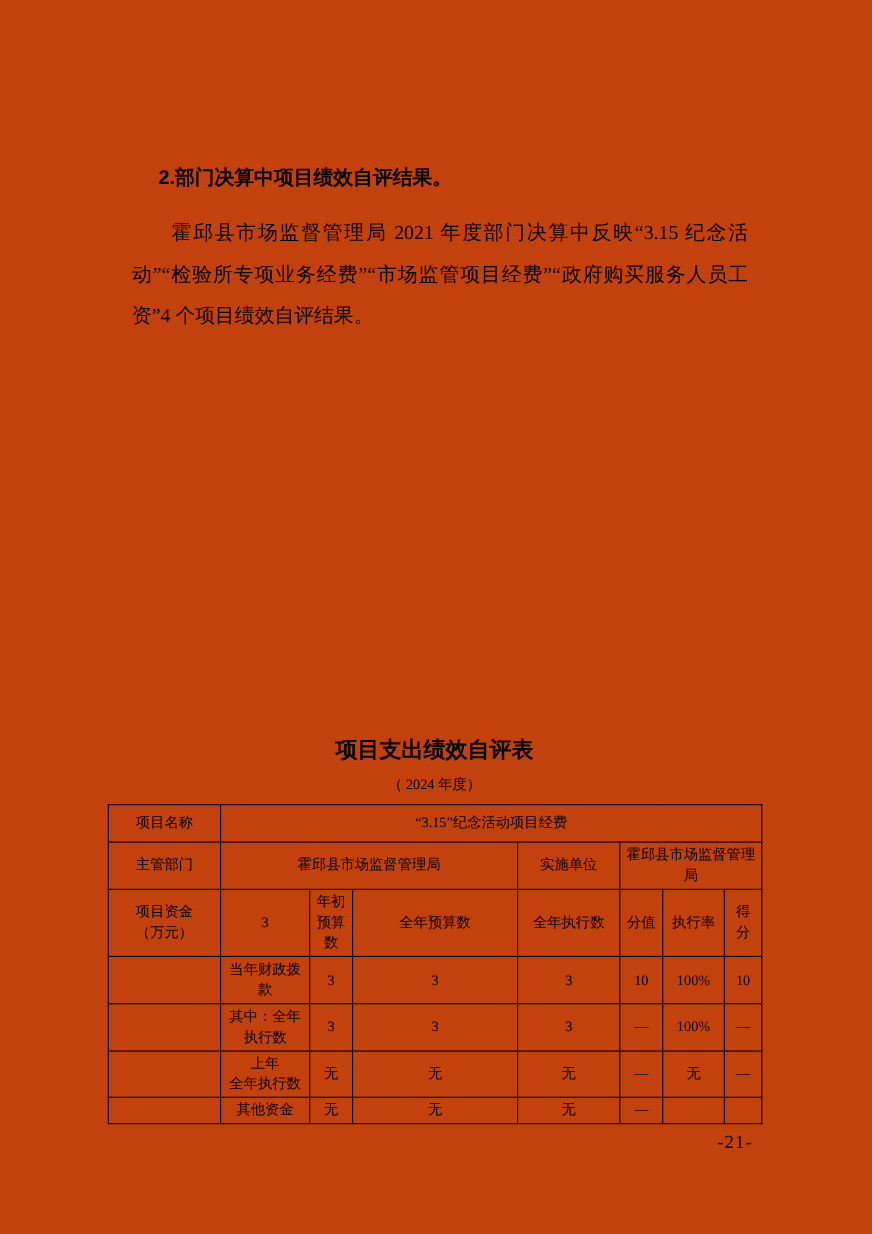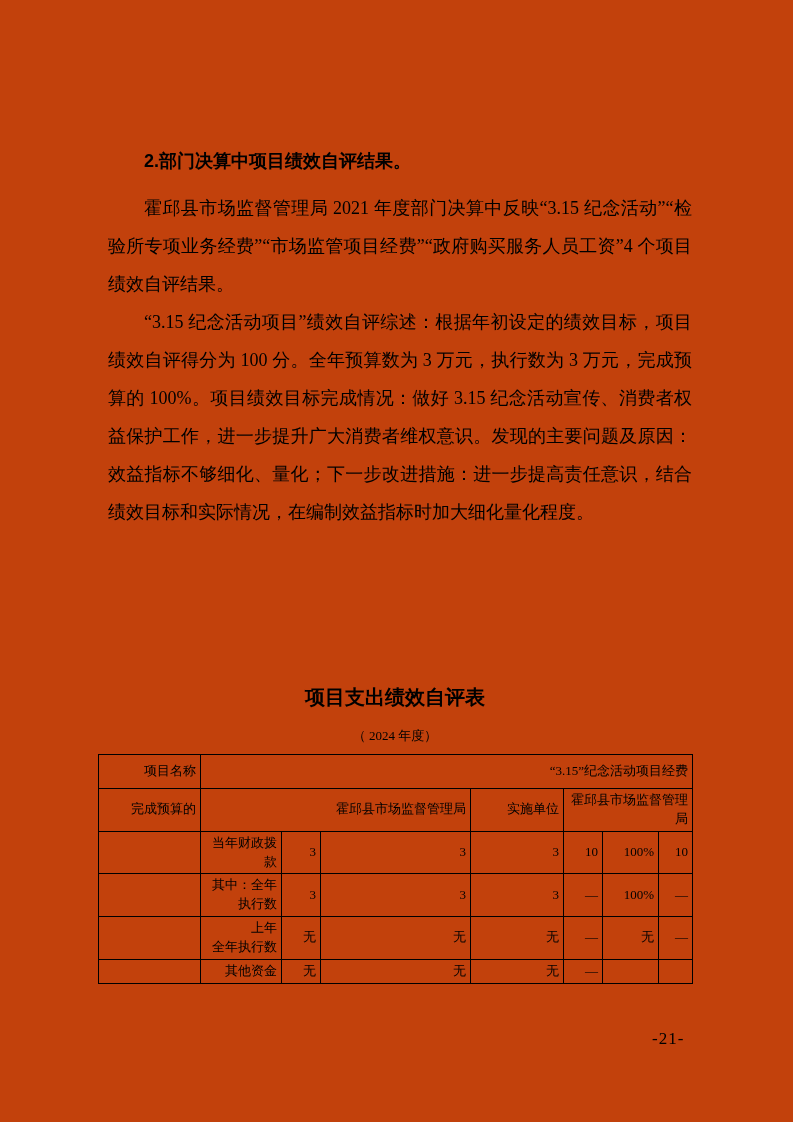--- a/index.html
+++ b/index.html
@@ -15,54 +15,53 @@
     text-decoration: underline;
   }
   .text-section { position: absolute; left: 108px; top: 142px; width: 584px; }
   .section-heading {
     font-family: "Liberation Sans", "DejaVu Sans", sans-serif;
     font-size: 18px; font-weight: bold;
     line-height: 38px; margin: 0 0 9px 0;
     text-indent: 2em;
   }
   .para {
-    font-size: 18px; line-height: 38px; margin: 0;
+    font-size: 18px; line-height: 38px; margin: 12px;
     text-indent: 2em; text-align: justify;
   }
   .table-section { position: absolute; left: 98px; top: 668px; width: 594px; }
   .table-title {
     font-family: "Liberation Sans", "DejaVu Sans", sans-serif;
-    font-size: 20px; font-weight: bold; text-align: center; margin: 16px;
+    font-size: 20px; font-weight: bold; text-align: center; margin: 0;
   }
   .table-subtitle { font-size: 13px; text-align: center; margin-top: 9px; }
   table.eval { border-collapse: collapse; table-layout: fixed; width: 594px; margin-top: 9px; }
   table.eval td {
     border: 1px solid #000;
     font-size: 13px; line-height: 1.45;
-    text-align: right; vertical-align: middle;
+    text-align: center; vertical-align: middle;
     padding: 2px 4px; overflow: hidden;
   }
   .pre { white-space: pre-line; }
   tr.r1 { height: 34px; }
   tr.r2 { height: 33px; }
   tr.rh { height: 47px; }
   tr.rd { height: 35px; }
   tr.rd3 { height: 32px; }
   tr.rd4 { height: 24px; }
   .page-number { position: absolute; left: 652px; top: 990px; font-size: 17px; letter-spacing: 1px; margin-top: 39px; }
 </style>
 </head>
 <body>
 
 <div class="page">
 
   <div class="text-section">
     <h2 class="section-heading">2.部门决算中项目绩效自评结果。</h2>
     <p class="para">霍邱县市场监督管理局 2021 年度部门决算中反映“3.15 纪念活动”“检验所专项业务经费”“市场监管项目经费”“政府购买服务人员工资”4 个项目绩效自评结果。</p>
-    <p class="para">“3.15 纪念活动项目”绩效自评综述：根据年初设定的绩效目标，项目绩效自评得分为 100 分。全年预算数为 3 万元，执行数为 3 万元，完成预算的 100%。项目绩效目标完成情况：做好 3.15 纪念活动宣传、消费者权益保护工作，进一步提升广大消费者维权意识。发现的主要问题及原因：效益指标不够细化、量化；下一步改进措施：进一步提高责任意识，结合绩效目标和实际情况，在编制效益指标时加大细化量化程度。</p>
   </div>
 
   <div class="table-section">
     <h3 class="table-title">项目支出绩效自评表</h3>
     <div class="table-subtitle">（ 2024 年度）</div>
 
     <table class="eval">
       <colgroup>
         <col style="width:102px">
         <col style="width:81px">
@@ -72,24 +71,35 @@
         <col style="width:39px">
         <col style="width:56px">
         <col style="width:34px">
       </colgroup>
       <tbody>
         <tr class="r1">
           <td>项目名称</td>
           <td colspan="7">“3.15”纪念活动项目经费</td>
         </tr>
         <tr class="r2">
-          <td>完成预算的</td>
+          <td>主管部门</td>
           <td colspan="3">霍邱县市场监督管理局</td>
           <td>实施单位</td>
           <td colspan="3">霍邱县市场监督管理局</td>
+        </tr>
+        <tr class="rh">
+          <td class="pre">项目资金
+（万元）</td>
+          <td>3</td>
+          <td>年初预算数</td>
+          <td>全年预算数</td>
+          <td>全年执行数</td>
+          <td>分值</td>
+          <td>执行率</td>
+          <td>得分</td>
         </tr>
 
         <tr class="rd">
           <td></td>
           <td>当年财政拨款</td>
           <td>3</td>
           <td>3</td>
           <td>3</td>
           <td>10</td>
           <td>100%</td>

